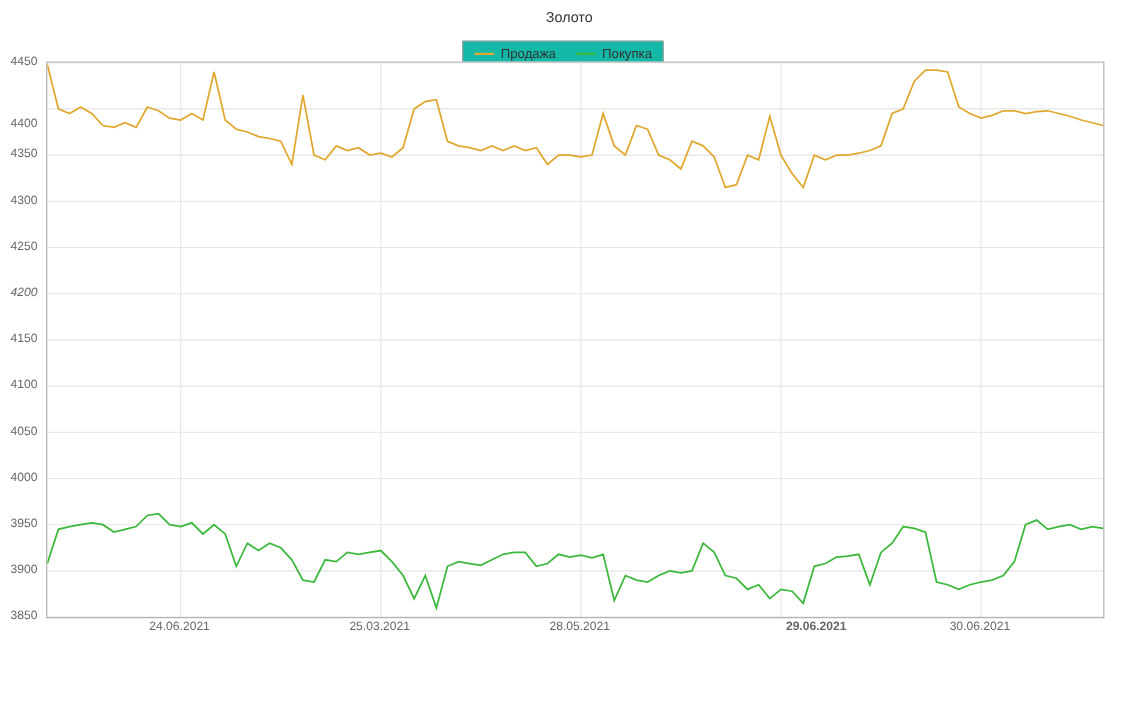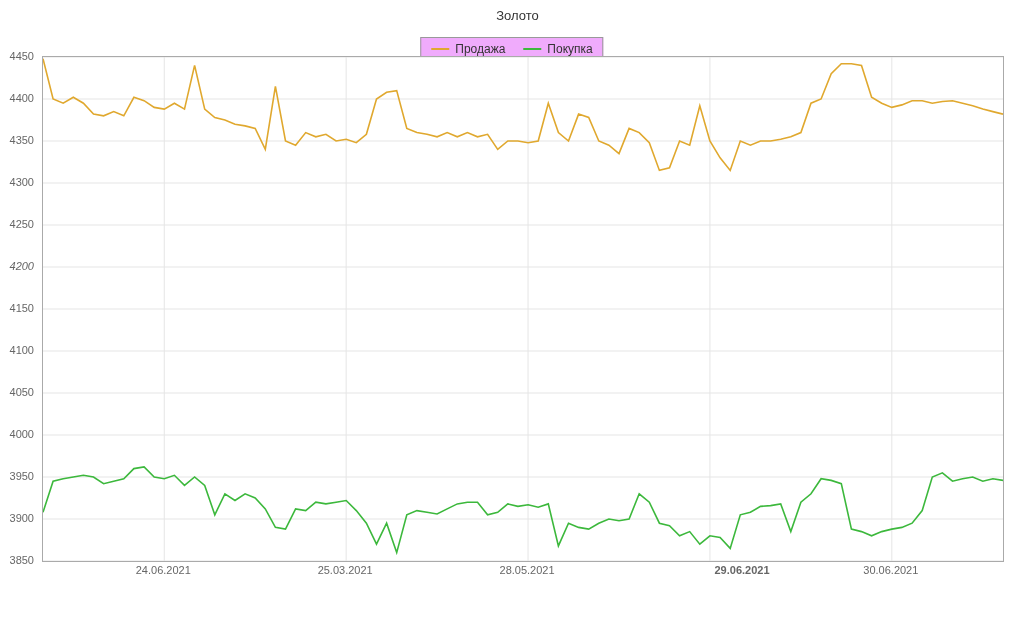--- a/index.html
+++ b/index.html
@@ -1,18 +1,18 @@
 <!DOCTYPE html>
 <html><head>
 <meta charset="utf-8">
 <style>
 html,body{margin:0;padding:0;background:#fff;font-family:Verdana,Geneva,sans-serif;}
 .chart-wrap{position:relative;width:1024px;height:640px;}
 .chart-title{position:absolute;left:0;right:0;top:8px;text-align:center;font-size:13px;color:#333;padding-left:11px;}
-.legend{position:absolute;left:50%;top:37px;transform:translateX(-50%);border:1px solid #999;background:#f0abfc;font-size:12px;color:#333;padding:4px 10px;display:flex;gap:18px;align-items:center;}
+.legend{position:absolute;left:50%;top:37px;transform:translateX(-50%);border:1px solid #999;background:#14b8a6;font-size:12px;color:#333;padding:4px 10px;display:flex;gap:18px;align-items:center;}
 .legend-item{display:flex;align-items:center;gap:6px;}
 .legend-swatch{width:18px;height:0;border-top:2px solid;display:inline-block;}
 .plot{position:absolute;left:42px;top:56px;width:960px;height:504px;border:1px solid #aaa;background:#fff;}
 .gridlines line{stroke:#e5e5e5;stroke-width:1;}
 .y-labels{position:absolute;left:0;top:56px;width:38px;height:504px;}
 .y-label{position:absolute;right:4px;font-size:11px;color:#666;transform:translateY(-50%);}
 .x-labels{position:absolute;left:42px;top:564px;width:960px;}
 .x-label{position:absolute;font-size:11px;color:#666;transform:translateX(-50%);}
 .series-line{fill:none;stroke-width:1.6;}
 </style>
@@ -39,21 +39,21 @@
       <div class="y-label" style="top: 462px;">3900</div>
       <div class="y-label" style="top: 420px;">3950</div>
       <div class="y-label" style="top: 378px;">4000</div>
       <div class="y-label" style="top: 336px;">4050</div>
       <div class="y-label" style="top: 294px;">4100</div>
       <div class="y-label" style="top: 252px;">4150</div>
       <div class="y-label" style="top: 210px; font-style: italic;">4200</div>
       <div class="y-label" style="top: 168px;">4250</div>
       <div class="y-label" style="top: 126px;">4300</div>
       <div class="y-label" style="top: 84px;">4350</div>
-      <div class="y-label" style="top: 42px;">4400</div>
+      <div class="y-label" style="top: 56px;">4400</div>
       <div class="y-label" style="top: 0px;">4450</div>
     </div>
 
   <div class="plot">
     <svg id="plot-svg" width="960" height="504" viewBox="0 0 960 504">
       <g id="grid" class="gridlines">
           <line x1="0" x2="960" y1="504" y2="504"></line>
           <line x1="0" x2="960" y1="462" y2="462"></line>
           <line x1="0" x2="960" y1="420" y2="420"></line>
           <line x1="0" x2="960" y1="378" y2="378"></line>

